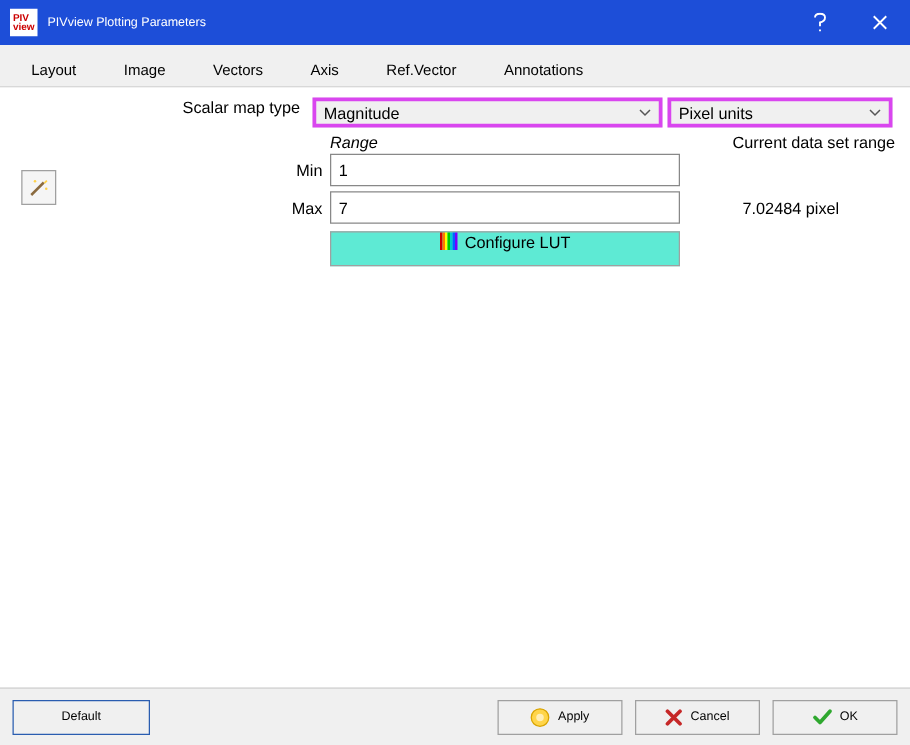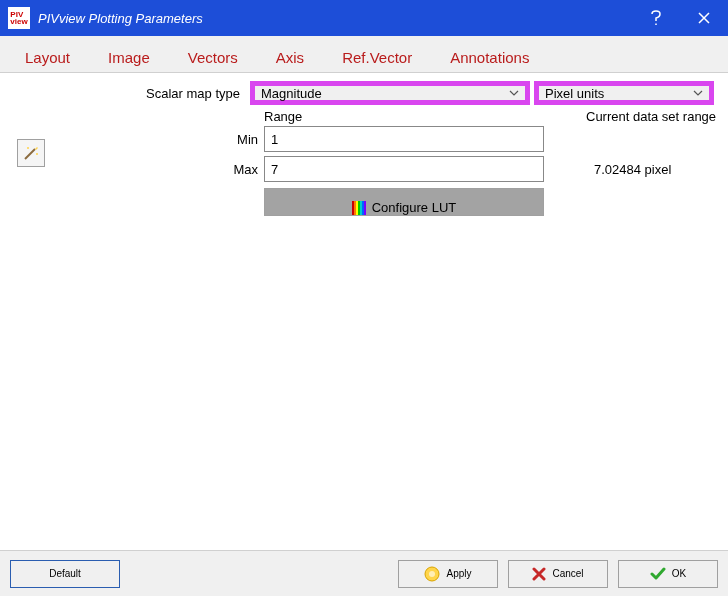--- a/index.html
+++ b/index.html
@@ -1,42 +1,42 @@
 <!DOCTYPE html>
 <html><head>
 <meta charset="utf-8">
 <style>
 * { box-sizing: border-box; margin: 0; padding: 0; }
 body { font-family: "Segoe UI", Tahoma, sans-serif; font-size: 13px; color: #000; background: #fff; width: 728px; height: 596px; overflow: hidden; }
 .titlebar { height: 36px; background: #1d4ed8; display: flex; align-items: center; padding: 0 0 0 8px; color: #fff; }
 .titlebar-icon { width: 22px; height: 22px; background: #fff; margin-right: 8px; display: flex; align-items: center; justify-content: center; font-size: 8px; font-weight: bold; color: #c00; line-height: 7px; }
-.titlebar-title { flex: 1; font-size: 13px; font-style: italic; }
+.titlebar-title { flex: 1; font-size: 10px; }
 .titlebar-btn { width: 48px; height: 36px; display: flex; align-items: center; justify-content: center; color: #fff; }
 .tabs { display: flex; border-bottom: 1px solid #d0d0d0; background: #f0f0f0; padding: 6px 6px 0 6px; }
-.tab { padding: 6px 18px; border: 1px solid transparent; border-bottom: none; cursor: default; font-size: 15px; color: #b91c1c; }
+.tab { padding: 6px 18px; border: 1px solid transparent; border-bottom: none; cursor: default; font-size: 12px; color: #000000; }
 .tab.active { background: #fff; border: 1px solid #d0d0d0; border-bottom: 1px solid #fff; margin-bottom: -1px; border-radius: 3px 3px 0 0; }
 .content { padding: 8px 10px; height: 456px; background: #fff; position: relative; }
-.row1 { display: flex; align-items: center; gap: 4px; }
+.row1 { display: flex; gap: 4px; }
 .label-scalar { width: 236px; text-align: right; padding-right: 6px; }
-.combo { height: 24px; border: 5px solid #d946ef; background: #f0f0f0; display: flex; align-items: center; padding: 0 6px; cursor: default; position: relative; }
+.combo { height: 24px; border: 3px solid #d946ef; background: #f0f0f0; display: flex; align-items: center; padding: 0 6px; cursor: default; position: relative; }
 .combo-arrow { margin-left: auto; }
 .combo1 { width: 280px; }
 .combo2 { width: 180px; }
 .row2 { display: flex; margin-top: 4px; }
 .col-left { width: 42px; display:flex; justify-content:center; align-items:flex-start; padding-top:30px; }
 .wand-btn { width: 28px; height: 28px; border: 1px solid #a0a0a0; background: #f5f5f5; display: flex; align-items: center; justify-content: center; }
 .col-mid { flex: 1; }
 .hdr-row { display: flex; margin-bottom: 2px; }
-.hdr-range { margin-left: 212px; width: 280px; }
+.hdr-range { margin-left: 212px; width: 280px; font-style: italic; }
 .hdr-current { margin-left: 42px; }
 .field-row { display: flex; align-items: center; margin-bottom: 4px; }
 .field-label { width: 212px; text-align: right; padding-right: 6px; }
 .field-input { width: 280px; height: 26px; border: 1px solid #888; padding: 0 6px; font-size: 13px; font-family: inherit; }
 .range-val { margin-left: 50px; }
-.configure-btn { width: 280px; height: 28px; margin-left: 212px; margin-top: 6px; border: 1px solid #a0a0a0; background: #a3a3a3; display: flex; align-items: flex-end; justify-content: center; gap: 6px; cursor: default; }
+.configure-btn { width: 280px; height: 28px; margin-left: 212px; margin-top: 6px; border: 1px solid #a0a0a0; background: #5eead4; display: flex; align-items: flex-start; justify-content: center; gap: 6px; cursor: default; }
 .lut-icon { display:inline-flex; flex-direction: row; height:14px; width:14px; }
 .lut-icon span { width:2px; height:14px; }
 .buttonbar { position: absolute; bottom: 0; left: 0; right: 0; height: 46px; border-top: 1px solid #d0d0d0; display: flex; align-items: center; padding: 0 10px; background: #f0f0f0; gap: 10px; }
 .btn { height: 28px; border: 1px solid #a0a0a0; background: #f0f0f0; display: flex; align-items: center; justify-content: center; gap: 6px; font-size: 10px; cursor: default; padding: 0 14px; min-width: 100px; }
 .btn-default { width: 110px; border: 1px solid #2a5db0; }
 .spacer { flex: 1; }
 svg { display: block; }
 </style>
 </head>
 <body>

